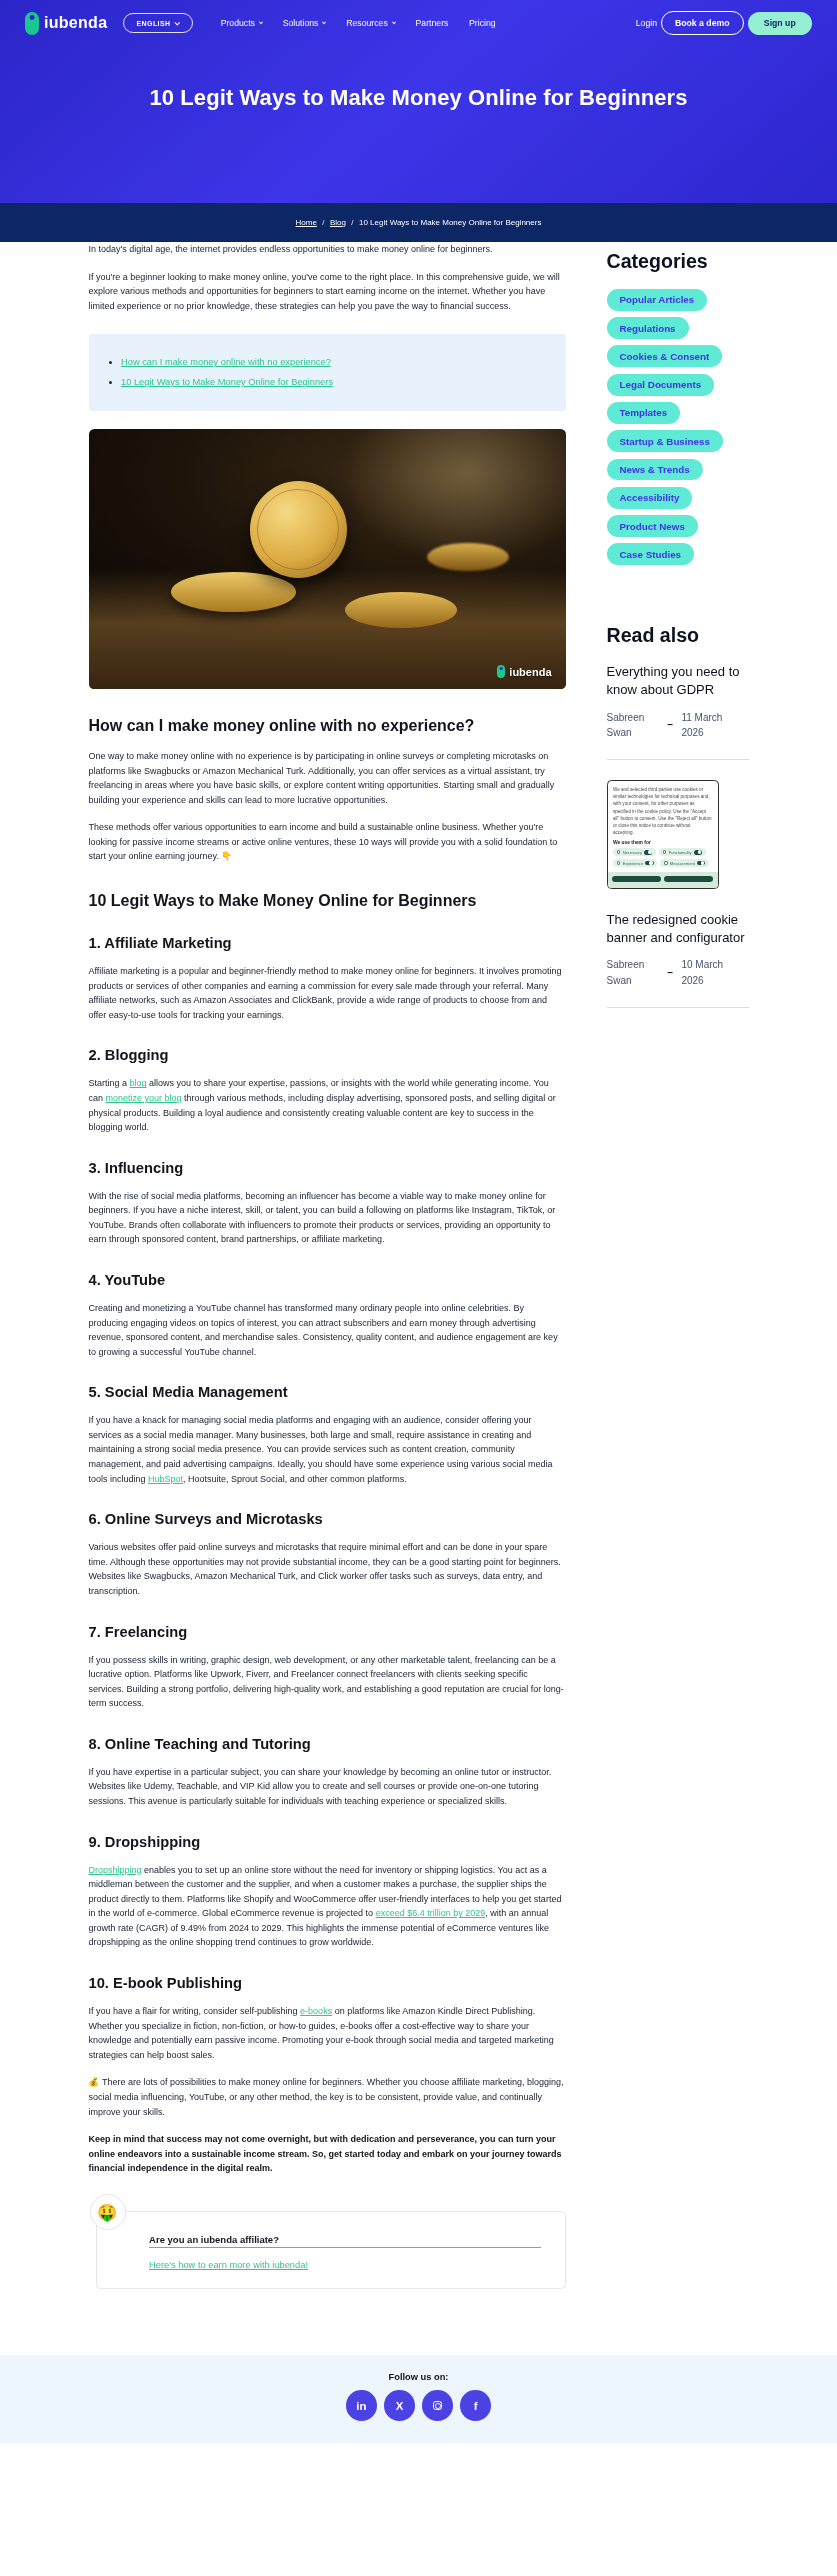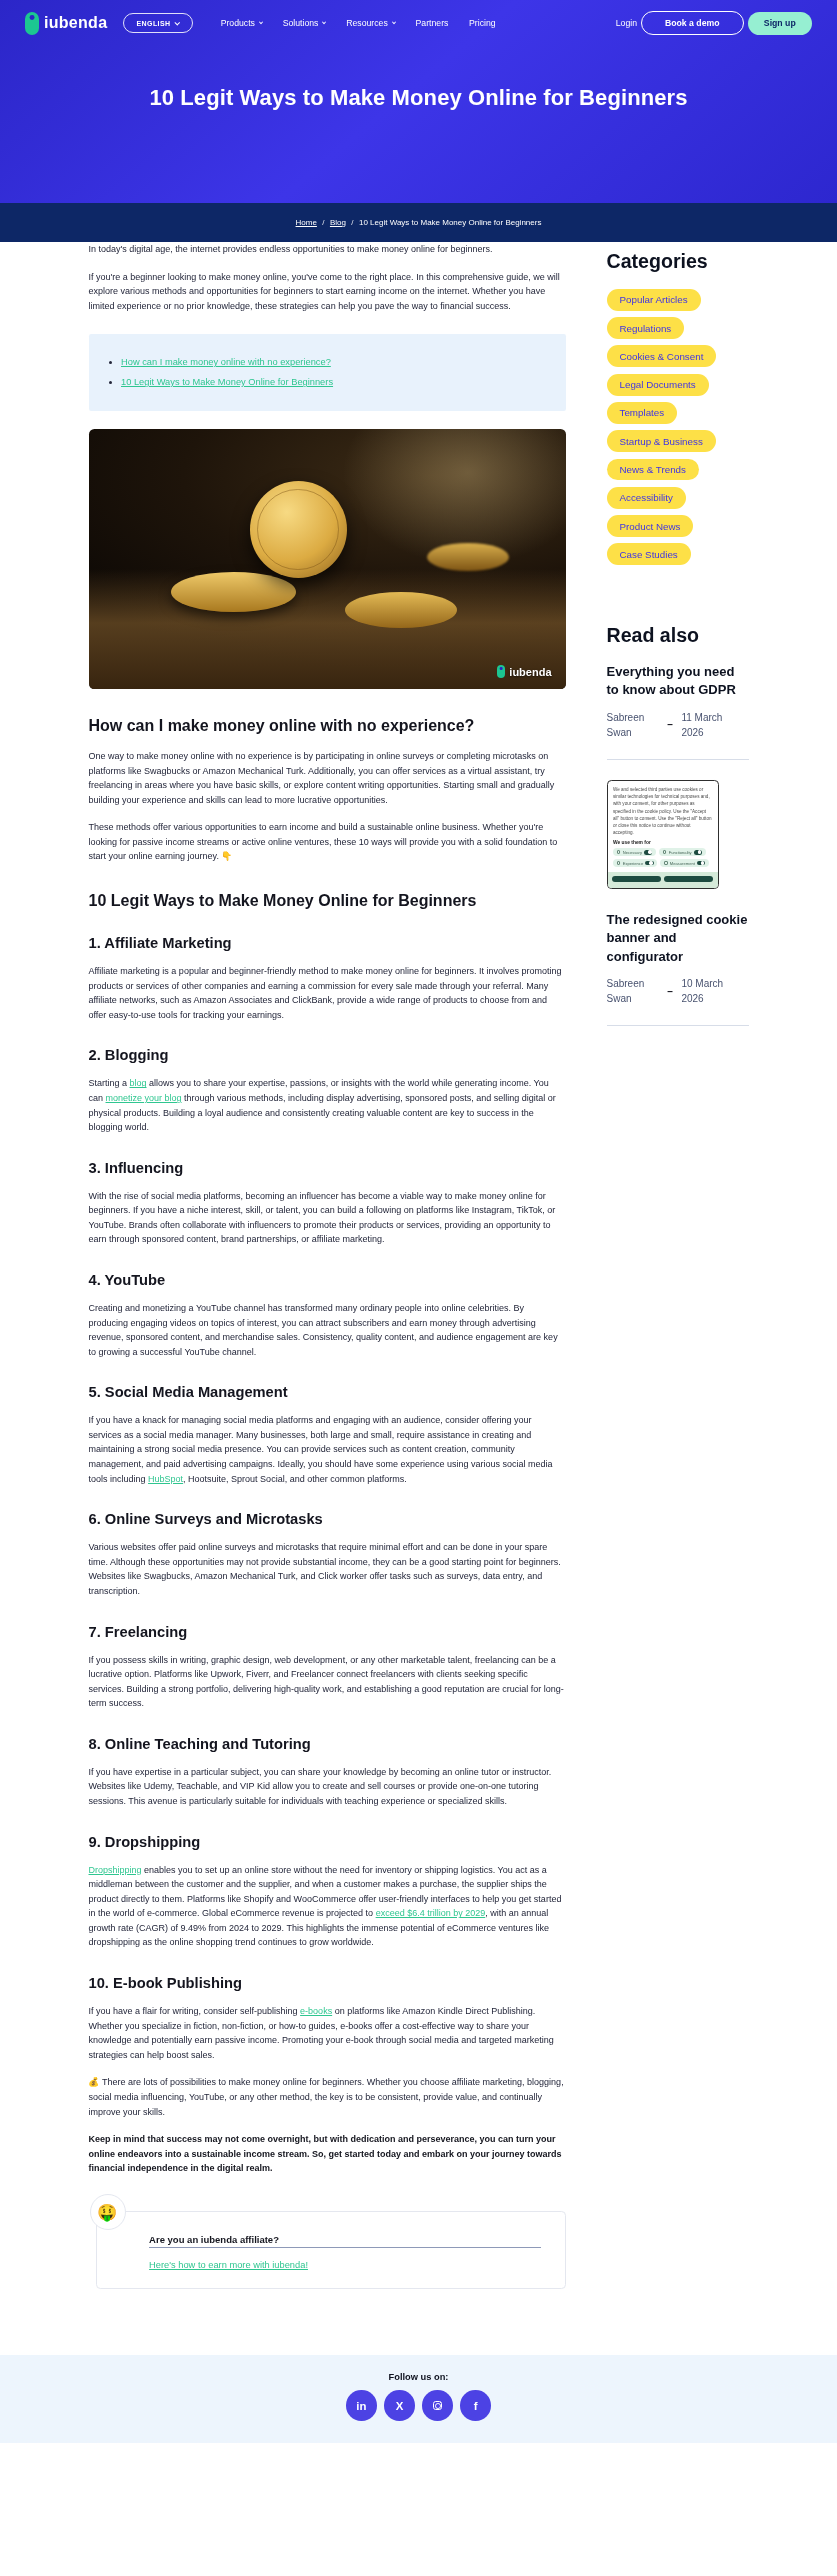--- a/index.html
+++ b/index.html
@@ -15,21 +15,21 @@
   .iu-mark.small { width:8.2px; height:13px; border-radius:4.4px; }
   .iu-mark.small .iu-head { width:2.7px; height:2.7px; top:2.2px; }
   .logo-text { color:#fff; font-size:16px; font-weight:bold; letter-spacing:0.3px; }
   .lang-btn { margin-left:15.2px; background:transparent; border:0.9px solid rgba(255,255,255,.85); color:#fff; border-radius:11.4px; padding:5.4px 13px; font-size:7px; font-weight:bold; letter-spacing:0.4px; display:flex; align-items:center; cursor:pointer; font-family:inherit; }
   .chev { width:3.8px; height:3.8px; border-right:0.9px solid currentColor; border-bottom:0.9px solid currentColor; transform:rotate(45deg) translateY(-0.5px); display:inline-block; margin-left:4.4px; }
   .main-nav { display:flex; gap:20.7px; margin-left:28px; align-items:center; }
   .nav-link { color:#fff; font-size:8.7px; text-decoration:none; display:flex; align-items:center; cursor:pointer; }
   .nav-link .chev { width:3.3px; height:3.3px; opacity:.9; margin-left:3.8px; }
   .nav-right { margin-left:auto; display:flex; align-items:center; gap:4px; }
   .login { color:#fff; font-size:8.7px; text-decoration:none; cursor:pointer; }
-  .demo-btn { background:transparent; border:0.9px solid #fff; color:#fff; border-radius:13px; padding:6px 23px; font-size:8.7px; font-weight:bold; cursor:pointer; font-family:inherit; }
+  .demo-btn { background:transparent; border:0.9px solid #fff; color:#fff; border-radius:13px; padding:6px 13px; font-size:8.7px; font-weight:bold; cursor:pointer; font-family:inherit; }
   .signup-btn { background:#96efd2; border:none; color:#0d2766; border-radius:13px; padding:6.5px 16.3px; font-size:8.7px; font-weight:bold; cursor:pointer; font-family:inherit; }
   .hero-title { margin:0; padding-top:50px; text-align:center; color:#fff; font-size:22px; font-weight:bold; letter-spacing:0.1px; }
 
   
   .breadcrumb-bar { height:39px; background:#0d2766; display:flex; align-items:center; justify-content:center; gap:5.4px; color:#fff; font-size:8px; }
   .bc-link { color:#fff; text-decoration:underline; cursor:pointer; }
   .bc-sep { opacity:.9; }
 
   
   .search-wrap { padding:24px 0 20.7px; background:#fff; }
@@ -70,23 +70,23 @@
   
   .callout { position:relative; border:0.5px solid #e4e7ef; border-radius:4.4px; margin:35px 0 22px 7.6px; padding:22px 24px 18.5px 52px; }
   .callout-emoji { position:absolute; left:-7.6px; top:-17.4px; width:36px; height:36px; background:#fff; border:0.5px solid #e4e7ef; border-radius:50%; display:flex; align-items:center; justify-content:center; font-size:16.3px; }
   .callout-title { font-size:9.5px; font-weight:bold; color:#15161f; margin-bottom:2px; }
   .callout-divider { border:none; border-top:0.8px solid #8e99b8; margin:0 0 12px; }
   .callout-link { font-size:9.3px; }
 
   
   .side-title { font-size:19.6px; font-weight:bold; color:#0d1220; margin:0 0 16.3px; }
   .side-title.read-also { margin-top:52px; }
-  .cat-pill { display:inline-block; background:#fde047; color:#4034e4; font-weight:normal; font-size:9.8px; padding:5.4px 13px; border-radius:12px; margin:0 4.4px 6.5px 0; cursor:pointer; }
+  .cat-pill { display:inline-block; background:#5eead4; color:#4034e4; font-weight:bold; font-size:9.8px; padding:5.4px 13px; border-radius:12px; margin:0 4.4px 6.5px 0; cursor:pointer; }
   .side-article { margin-bottom:6.5px; }
-  .sa-title { display:block; font-size:13px; line-height:1.42; font-weight:bold; color:#0d1220; text-decoration:none; cursor:pointer; margin-bottom:9.8px; }
+  .sa-title { display:block; font-size:13px; line-height:1.42; font-weight:normal; color:#0d1220; text-decoration:none; cursor:pointer; margin-bottom:9.8px; }
   .sa-meta { display:flex; gap:8.7px; color:#48526f; font-size:10px; line-height:1.55;align-items:center; }
   .sa-author { width:52px; }
   .sa-dash { color:#15161f; font-weight:bold; }
   .sa-date { width:60px; }
   .sa-divider { border:none; border-top:0.5px solid #d7dde8; margin:18.5px 0 19.6px; }
 
   
   .cookie-card { width:112px; border:0.8px solid #2e2e2e; border-radius:4.4px; overflow:hidden; background:#fff; margin:3.3px 0 22px; cursor:pointer; }
   .cc-pad { padding:5.4px 5.4px 4.4px; }
   .cc-body { font-size:4.6px; line-height:1.55; color:#4a4a4a; margin-bottom:3.8px; }

